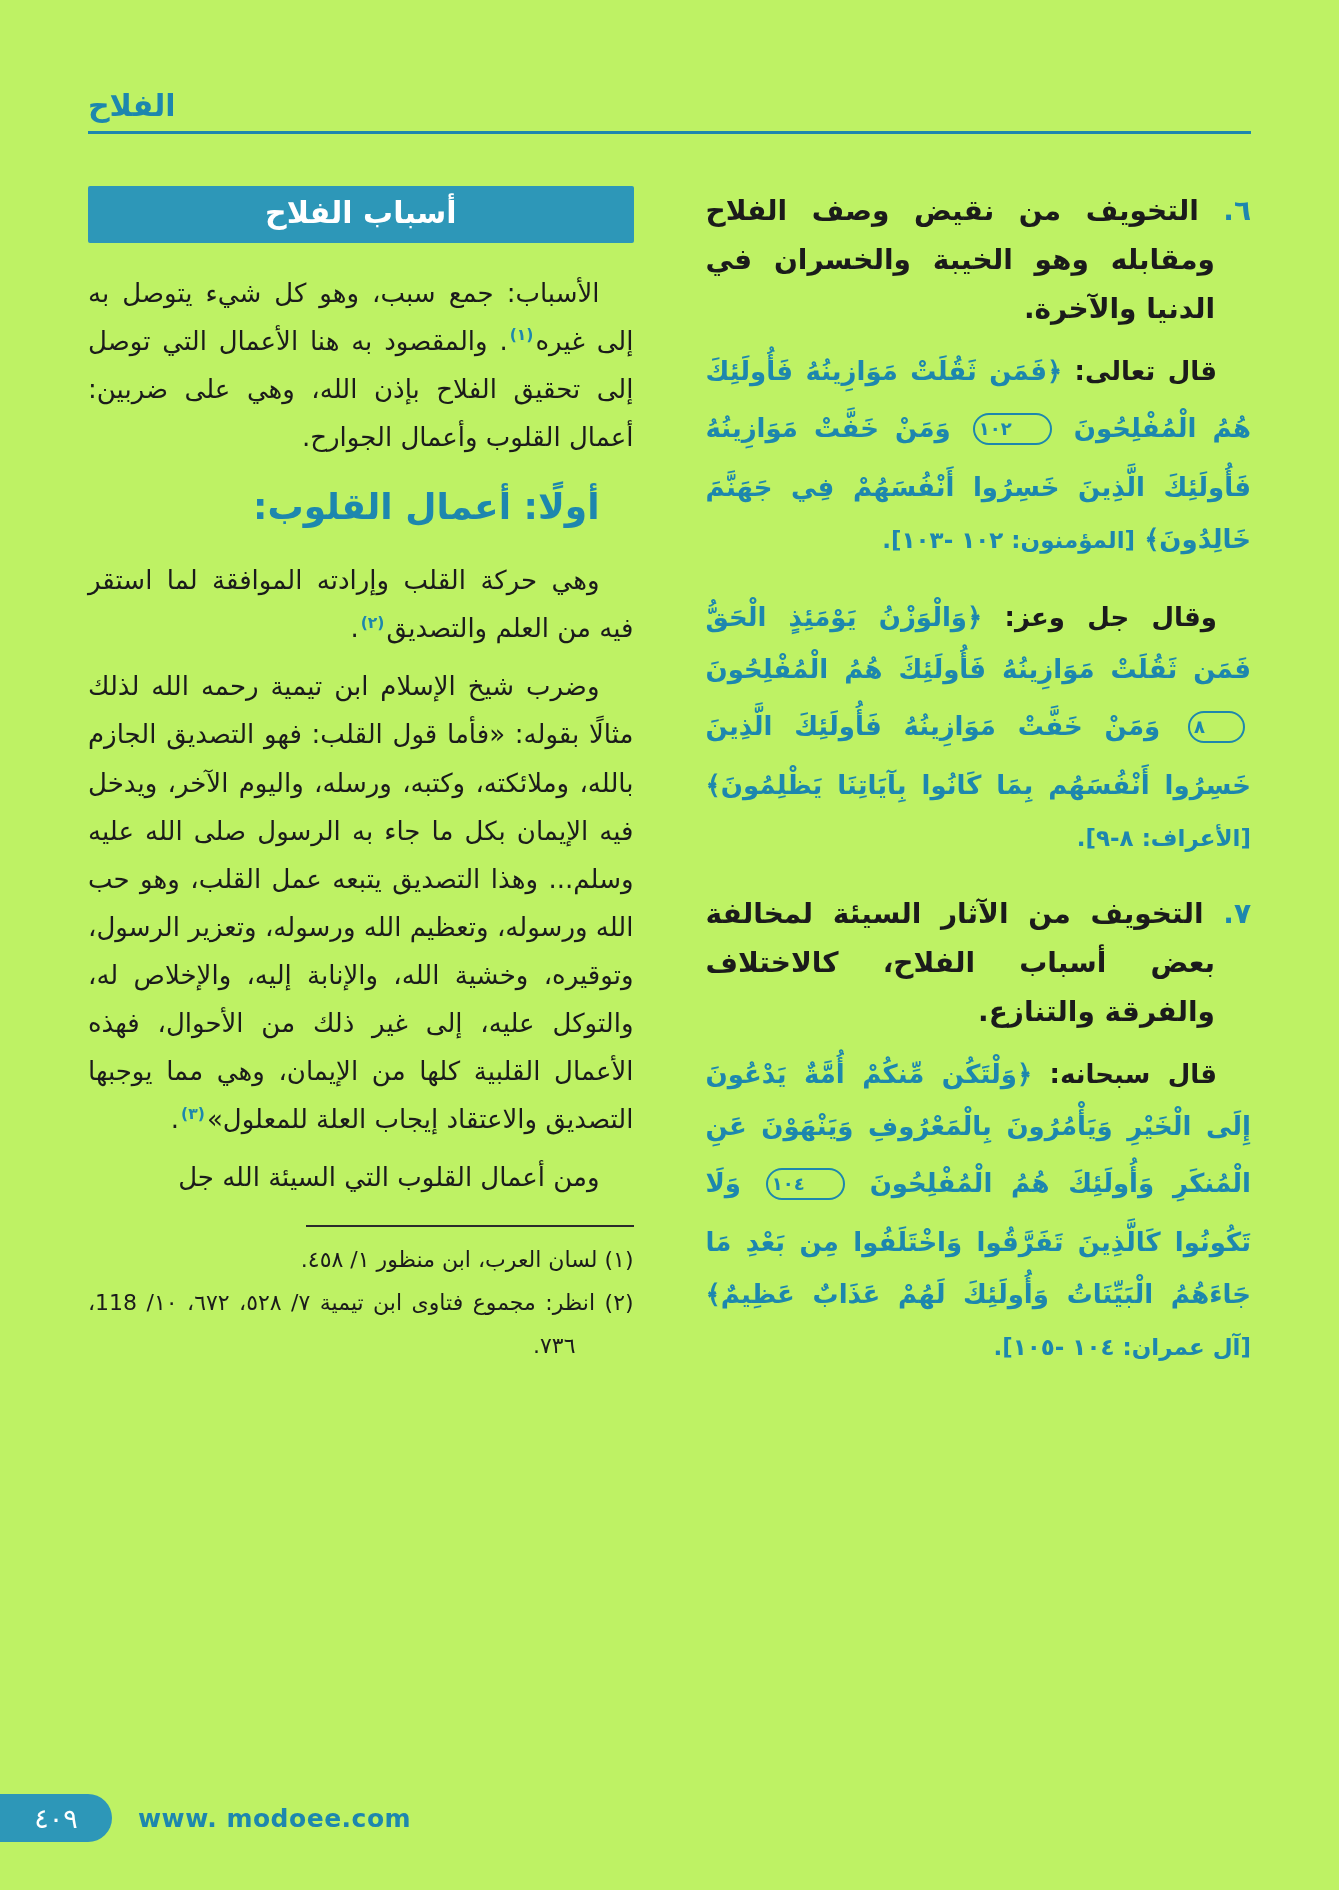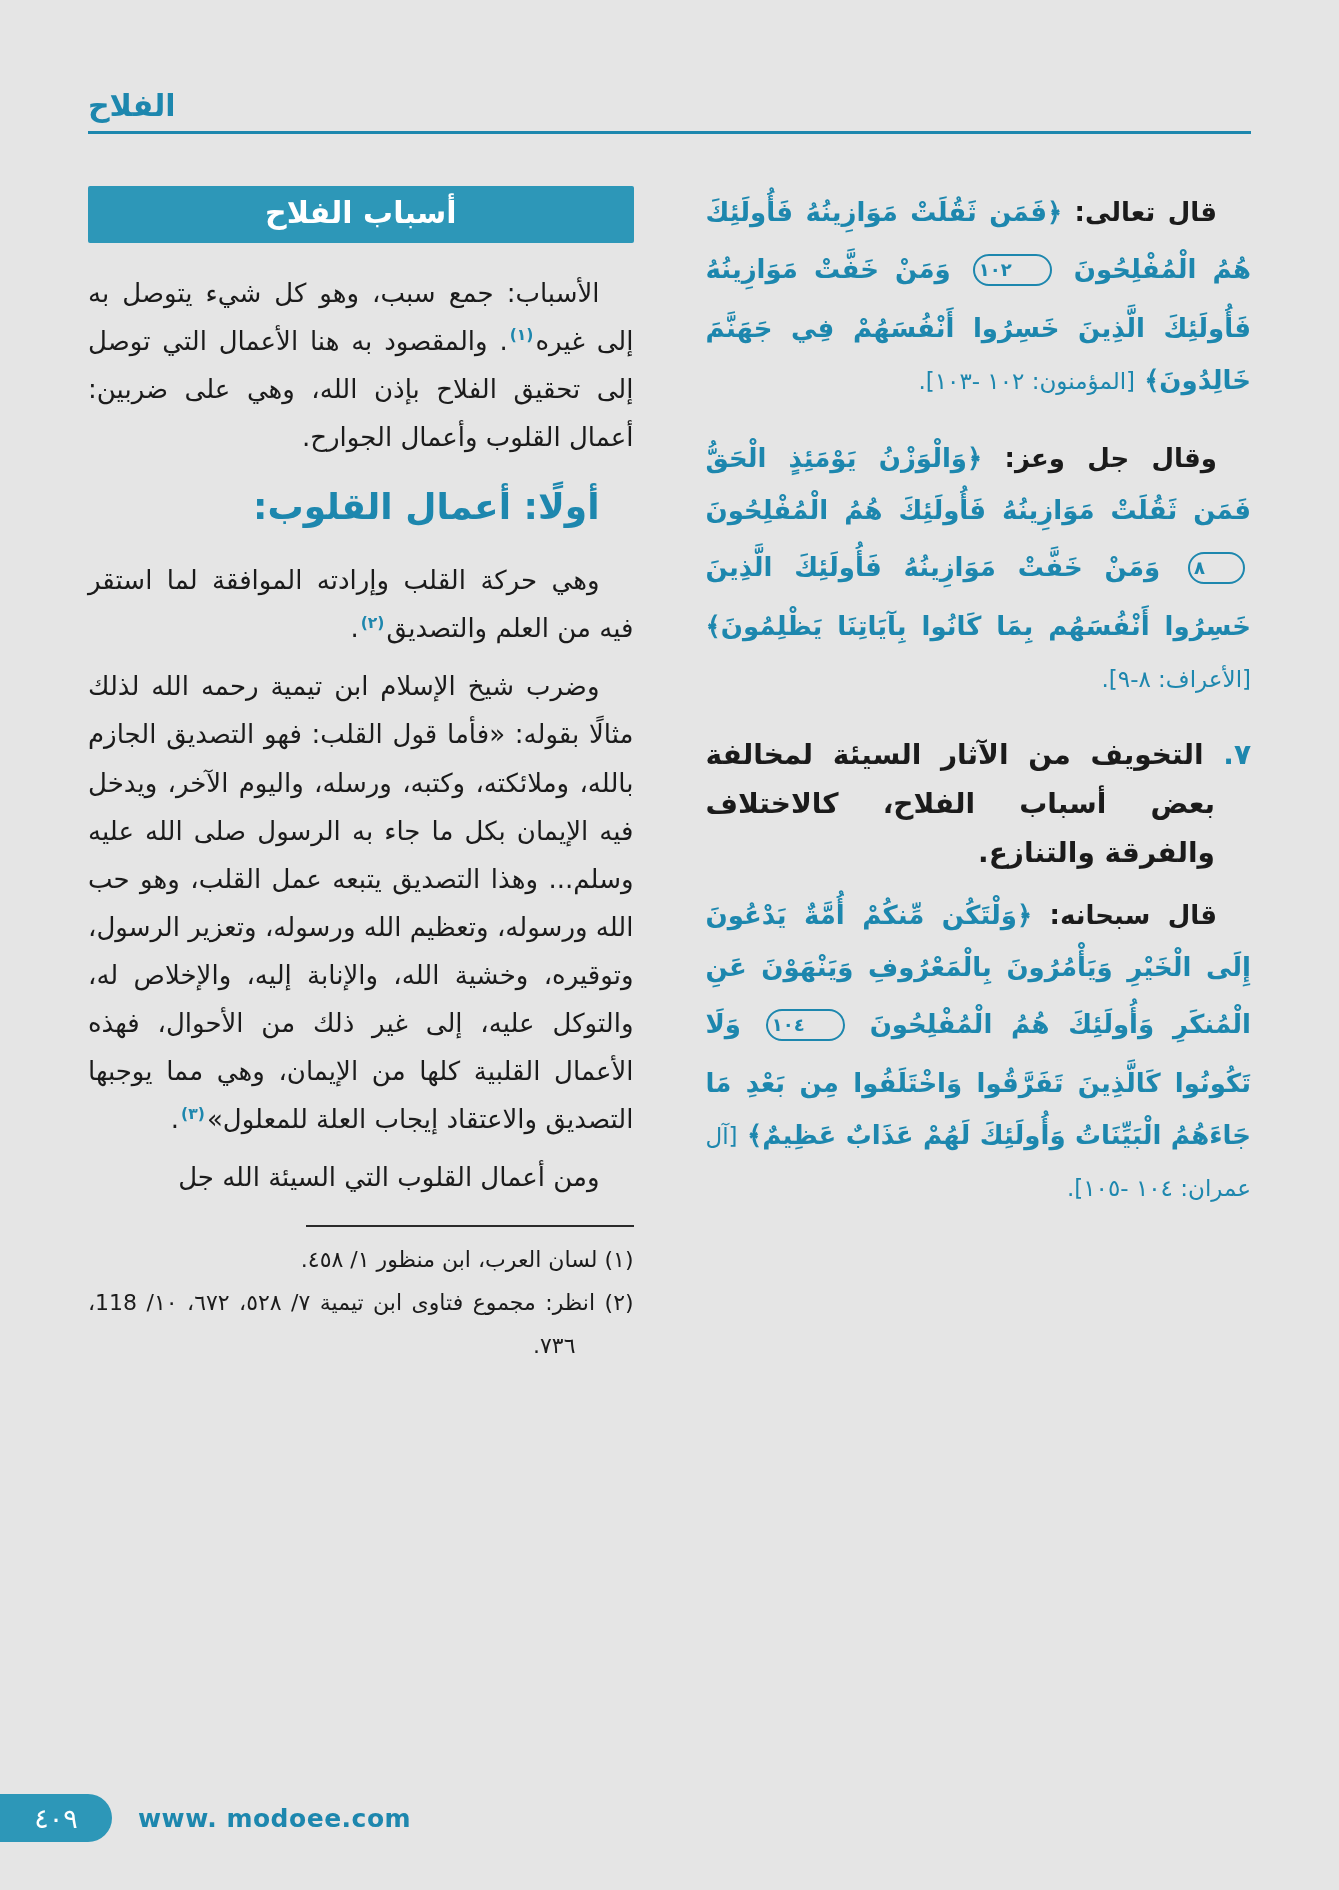--- a/index.html
+++ b/index.html
@@ -10,21 +10,21 @@
   *{margin:0;padding:0;box-sizing:border-box;}
   html,body{background:#ffffff;}
   body{
     font-family:"DejaVu Sans", sans-serif;
     color:var(--ink);
   }
   .page{
     position:relative;
     width:1339px;
     height:1890px;
-    background:#e5e5e5;
+    background:#bef264;
     direction:rtl;
     overflow:hidden;
   }
   
   .header{
     position:absolute;
     top:88px; left:88px; right:88px;
   }
   .header-title{
     text-align:left;
@@ -74,21 +74,21 @@
     height:32px;
     padding:0 4px;
     border:2px solid var(--accent);
     border-radius:18px;
     color:var(--accent);
     font-size:18px;
     font-weight:bold;
     vertical-align:middle;
     margin:16px 6px;
   }
-  .ref{color:var(--accent); font-weight:normal; font-size:23px;}
+  .ref{color:var(--accent); font-weight:bold; font-size:23px;}
   
   .section-box{
     background:var(--box-bg);
     color:#ffffff;
     font-size:30px;
     font-weight:bold;
     text-align:center;
     padding:9px 16px 13px;
     border-radius:2px;
     margin-bottom:26px;
@@ -168,20 +168,21 @@
 
   <header class="header">
     <div class="header-title">الفلاح</div>
     <div class="header-rule"></div>
   </header>
 
   <main class="columns">
 
     <section class="col">
 
+      <p class="item-heading"><span class="num">٦. </span><span>التخويف من نقيض وصف الفلاح ومقابله وهو الخيبة والخسران في الدنيا والآخرة.</span></p>
 
       <p class="quran-para"><span class="qala">قال تعالى: </span><span class="verse">﴿فَمَن ثَقُلَتْ مَوَازِينُهُ فَأُولَئِكَ هُمُ الْمُفْلِحُونَ </span><span class="ayah-badge">١٠٢</span><span class="verse"> وَمَنْ خَفَّتْ مَوَازِينُهُ فَأُولَئِكَ الَّذِينَ خَسِرُوا أَنْفُسَهُمْ فِي جَهَنَّمَ خَالِدُونَ﴾ </span><span class="ref">[المؤمنون: ١٠٢ -١٠٣].</span></p>
 
       <p class="quran-para"><span class="qala">وقال جل وعز: </span><span class="verse">﴿وَالْوَزْنُ يَوْمَئِذٍ الْحَقُّ فَمَن ثَقُلَتْ مَوَازِينُهُ فَأُولَئِكَ هُمُ الْمُفْلِحُونَ </span><span class="ayah-badge">٨</span><span class="verse"> وَمَنْ خَفَّتْ مَوَازِينُهُ فَأُولَئِكَ الَّذِينَ خَسِرُوا أَنْفُسَهُم بِمَا كَانُوا بِآيَاتِنَا يَظْلِمُونَ﴾ </span><span class="ref">[الأعراف: ٨-٩].</span></p>
 
       <p class="item-heading"><span class="num">٧. </span><span>التخويف من الآثار السيئة لمخالفة بعض أسباب الفلاح، كالاختلاف والفرقة والتنازع.</span></p>
 
       <p class="quran-para"><span class="qala">قال سبحانه: </span><span class="verse">﴿وَلْتَكُن مِّنكُمْ أُمَّةٌ يَدْعُونَ إِلَى الْخَيْرِ وَيَأْمُرُونَ بِالْمَعْرُوفِ وَيَنْهَوْنَ عَنِ الْمُنكَرِ وَأُولَئِكَ هُمُ الْمُفْلِحُونَ </span><span class="ayah-badge">١٠٤</span><span class="verse"> وَلَا تَكُونُوا كَالَّذِينَ تَفَرَّقُوا وَاخْتَلَفُوا مِن بَعْدِ مَا جَاءَهُمُ الْبَيِّنَاتُ وَأُولَئِكَ لَهُمْ عَذَابٌ عَظِيمٌ﴾ </span><span class="ref">[آل عمران: ١٠٤ -١٠٥].</span></p>
 
     </section>

